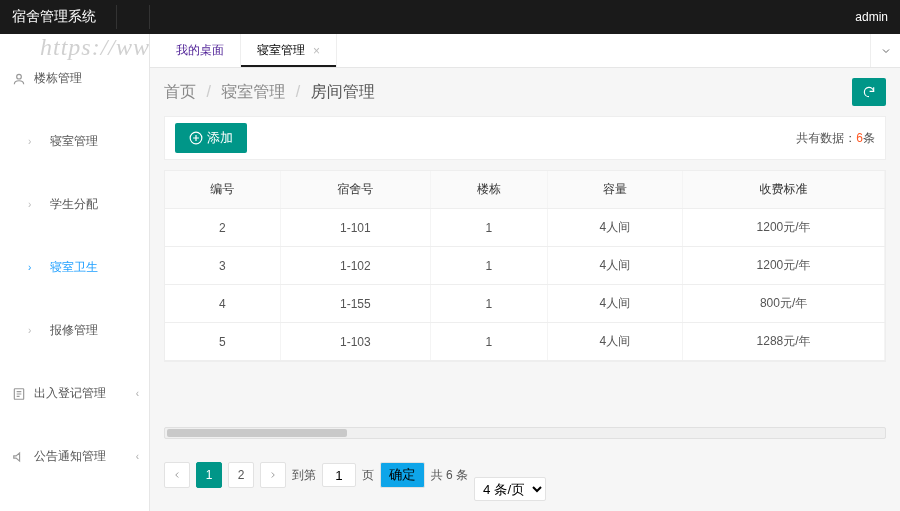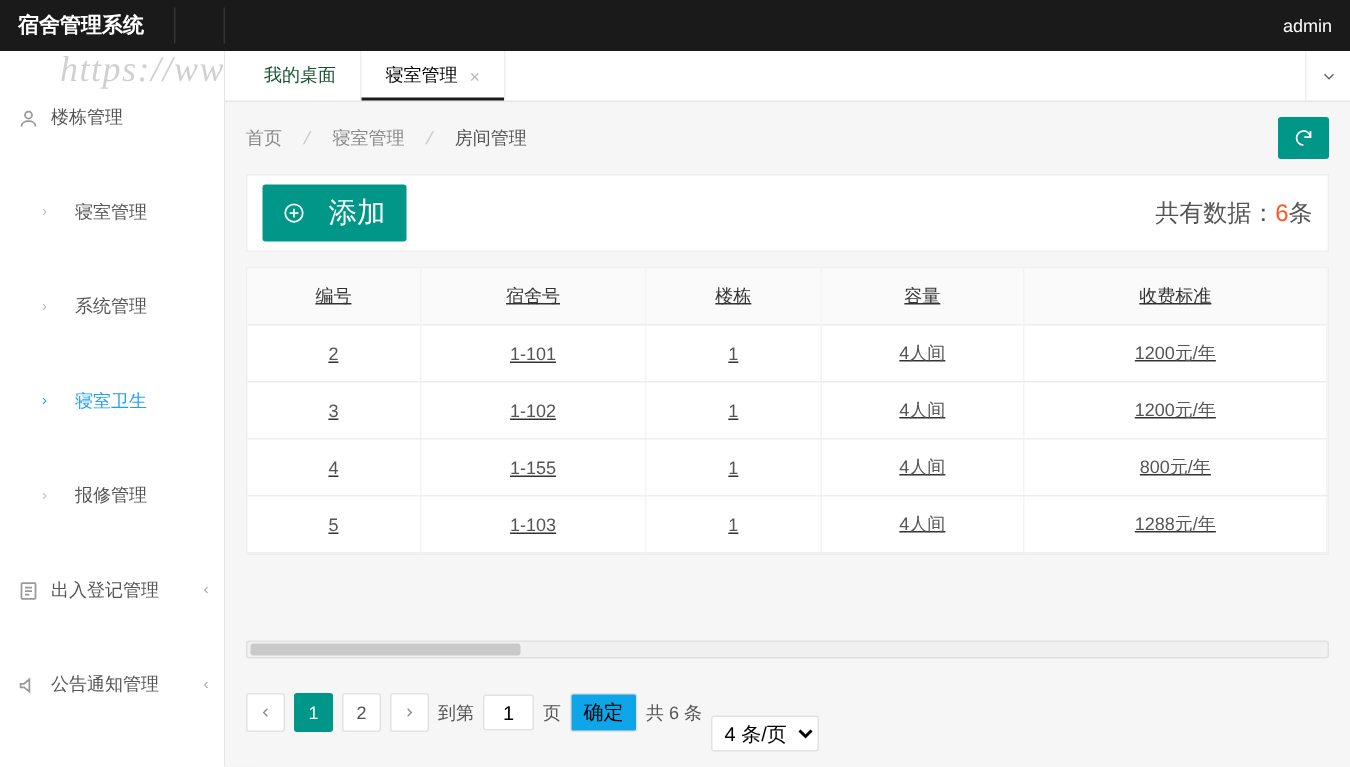--- a/index.html
+++ b/index.html
@@ -1,60 +1,60 @@
 <!DOCTYPE html>
 <html><head>
   <meta charset="utf-8">
   <style>
     * { box-sizing: border-box; margin: 0; padding: 0; }
     body { font-family: "Microsoft YaHei", Arial, sans-serif; font-size: 13px; color: #333; background: #f2f2f2; }
     
     
     .topbar { height: 34px; background: #1a1a1a; color: #fff; display: flex; align-items: center; padding: 0 12px; position: relative; }
-    .topbar .brand { font-size: 14px; font-weight: 700; }
+    .topbar .brand { font-size: 14px; font-weight: 400; }
     .topbar .menu-toggle { margin-left: 20px; width: 24px; height: 24px; display: flex; align-items: center; justify-content: center; cursor: pointer; border-left:1px solid #333; border-right:1px solid #333; padding:0 16px;}
     .topbar .user { margin-left: auto; font-size: 12px; display:flex; align-items:center; gap:6px;}
     
     .container { display: flex; height: calc(100vh - 34px); }
     
     
     .sidebar { width: 150px; background: #fff; border-right: 1px solid #e6e6e6; overflow-y: auto; }
     .sidebar-item { display: flex; align-items: center; padding: 10px 12px; color: #555; cursor: pointer; font-size: 12px; position: relative; margin-top: 26px; }
     .sidebar-item .icon-slot { width: 16px; margin-right: 6px; color: #999; display:inline-flex; }
     .sidebar-item .chev-right { position: absolute; right: 10px; color: #aaa; font-size: 10px; }
     .sidebar-sub { padding-left: 28px; }
     .sidebar-sub.active { color: #1E9FFF; }
     
     
     .main { flex: 1; display: flex; flex-direction: column; background: #f6f6f6; overflow:hidden; }
     
     
     .tabsbar { height: 34px; background: #fff; border-bottom: 1px solid #e6e6e6; display: flex; align-items: stretch; padding-left: 10px; position: relative; }
-    .tab { display: flex; align-items: center; padding: 0 16px; border-right: 1px solid #eee; font-size: 12px; color: #14532d; cursor: pointer; position: relative; }
+    .tab { display: flex; align-items: center; padding: 0 16px; border-right: 1px solid #eee; font-size: 12px; color: #4c1d95; cursor: pointer; position: relative; }
     .tab.active { color: #000; }
     .tab.active::after { content:''; position:absolute; bottom:0; left:0; right:0; height:2px; background:#1a1a1a; }
     .tab .close { margin-left: 8px; color: #bbb; font-size: 12px; }
     .tabs-more { margin-left: auto; width: 30px; display:flex; align-items:center; justify-content:center; color:#666; border-left:1px solid #eee; cursor:pointer;}
     
     
     .content { flex: 1; padding: 10px 14px; display:flex; flex-direction:column; overflow:hidden;}
     
     .breadcrumb-row { display:flex; align-items:center; margin-bottom: 10px; }
-    .breadcrumb { font-size: 12px; color: #888; font-family: Liberation Mono, monospace; }
+    .breadcrumb { font-size: 16px; color: #888; }
     .breadcrumb .sep { margin: 0 6px; color: #ccc; }
     .breadcrumb .cur { color: #555; }
     .refresh-btn { margin-left:auto; background:#009688; color:#fff; border:none; width:34px; height:28px; border-radius:2px; display:flex; align-items:center; justify-content:center; cursor:pointer;}
     
     .toolbar-row { display:flex; align-items:center; background:#fff; border:1px solid #eee; padding:6px 10px; margin-bottom:10px; }
-    .add-btn { background:#009688; color:#fff; border:none; padding:6px 14px; border-radius:2px; font-size:19px; display:flex; align-items:center; gap:16px; cursor:pointer;}
-    .count-box { margin-left:auto; font-size:16px; color:#555;}
+    .add-btn { background:#009688; color:#fff; border:none; padding:6px 14px; border-radius:2px; font-size:13px; display:flex; align-items:center; gap:4px; cursor:pointer;}
+    .count-box { margin-left:auto; font-size:12px; color:#555;}
     .count-box .num { color:#FF5722; }
     
     .table-wrap { background:#fff; border:1px solid #eee; }
-    table { width:100%; border-collapse:collapse; font-size:12px;text-decoration:underline; }
+    table { width:100%; border-collapse:collapse; font-size:12px; }
     th, td { border-bottom:1px solid #eee; border-right:1px solid #f4f4f4; padding:10px 8px; text-align:center; color:#555; }
     th { background:#fafafa; color:#333; font-weight:500; }
     
     .hscroll { margin-top: auto; padding-top:10px;}
     .hscroll-bar { height:12px; background:#f0f0f0; border:1px solid #e0e0e0; border-radius:2px; position:relative;}
     .hscroll-thumb { position:absolute; left:2px; top:1px; width:180px; height:8px; background:#c9c9c9; border-radius:2px;}
     
     .pager { display:flex; align-items:center; gap:6px; margin-top:10px; font-size:12px; color:#555;}
     .pager .pg-btn { border:1px solid #e2e2e2; background:#fff; min-width:26px; height:26px; display:flex; align-items:center; justify-content:center; cursor:pointer; border-radius:2px;}
     .pager .pg-btn.current { background:#009688; color:#fff; border-color:#009688;}
@@ -93,21 +93,21 @@
           </svg>
       </span>
       <span>楼栋管理</span>
     </div>
     <div class="sidebar-item sidebar-sub">
       <span class="icon-slot" style="font-size:10px;color:#bbb;">›</span>
       <span>寝室管理</span>
     </div>
     <div class="sidebar-item sidebar-sub">
       <span class="icon-slot" style="font-size:10px;color:#bbb;">›</span>
-      <span>系统管理</span>
+      <span>学生分配</span>
     </div>
     <div class="sidebar-item sidebar-sub active">
       <span class="icon-slot" style="font-size:10px;color:#1E9FFF;">›</span>
       <span>寝室卫生</span>
     </div>
     <div class="sidebar-item sidebar-sub">
       <span class="icon-slot" style="font-size:10px;color:#bbb;">›</span>
       <span>报修管理</span>
     </div>
     <div class="sidebar-item">

